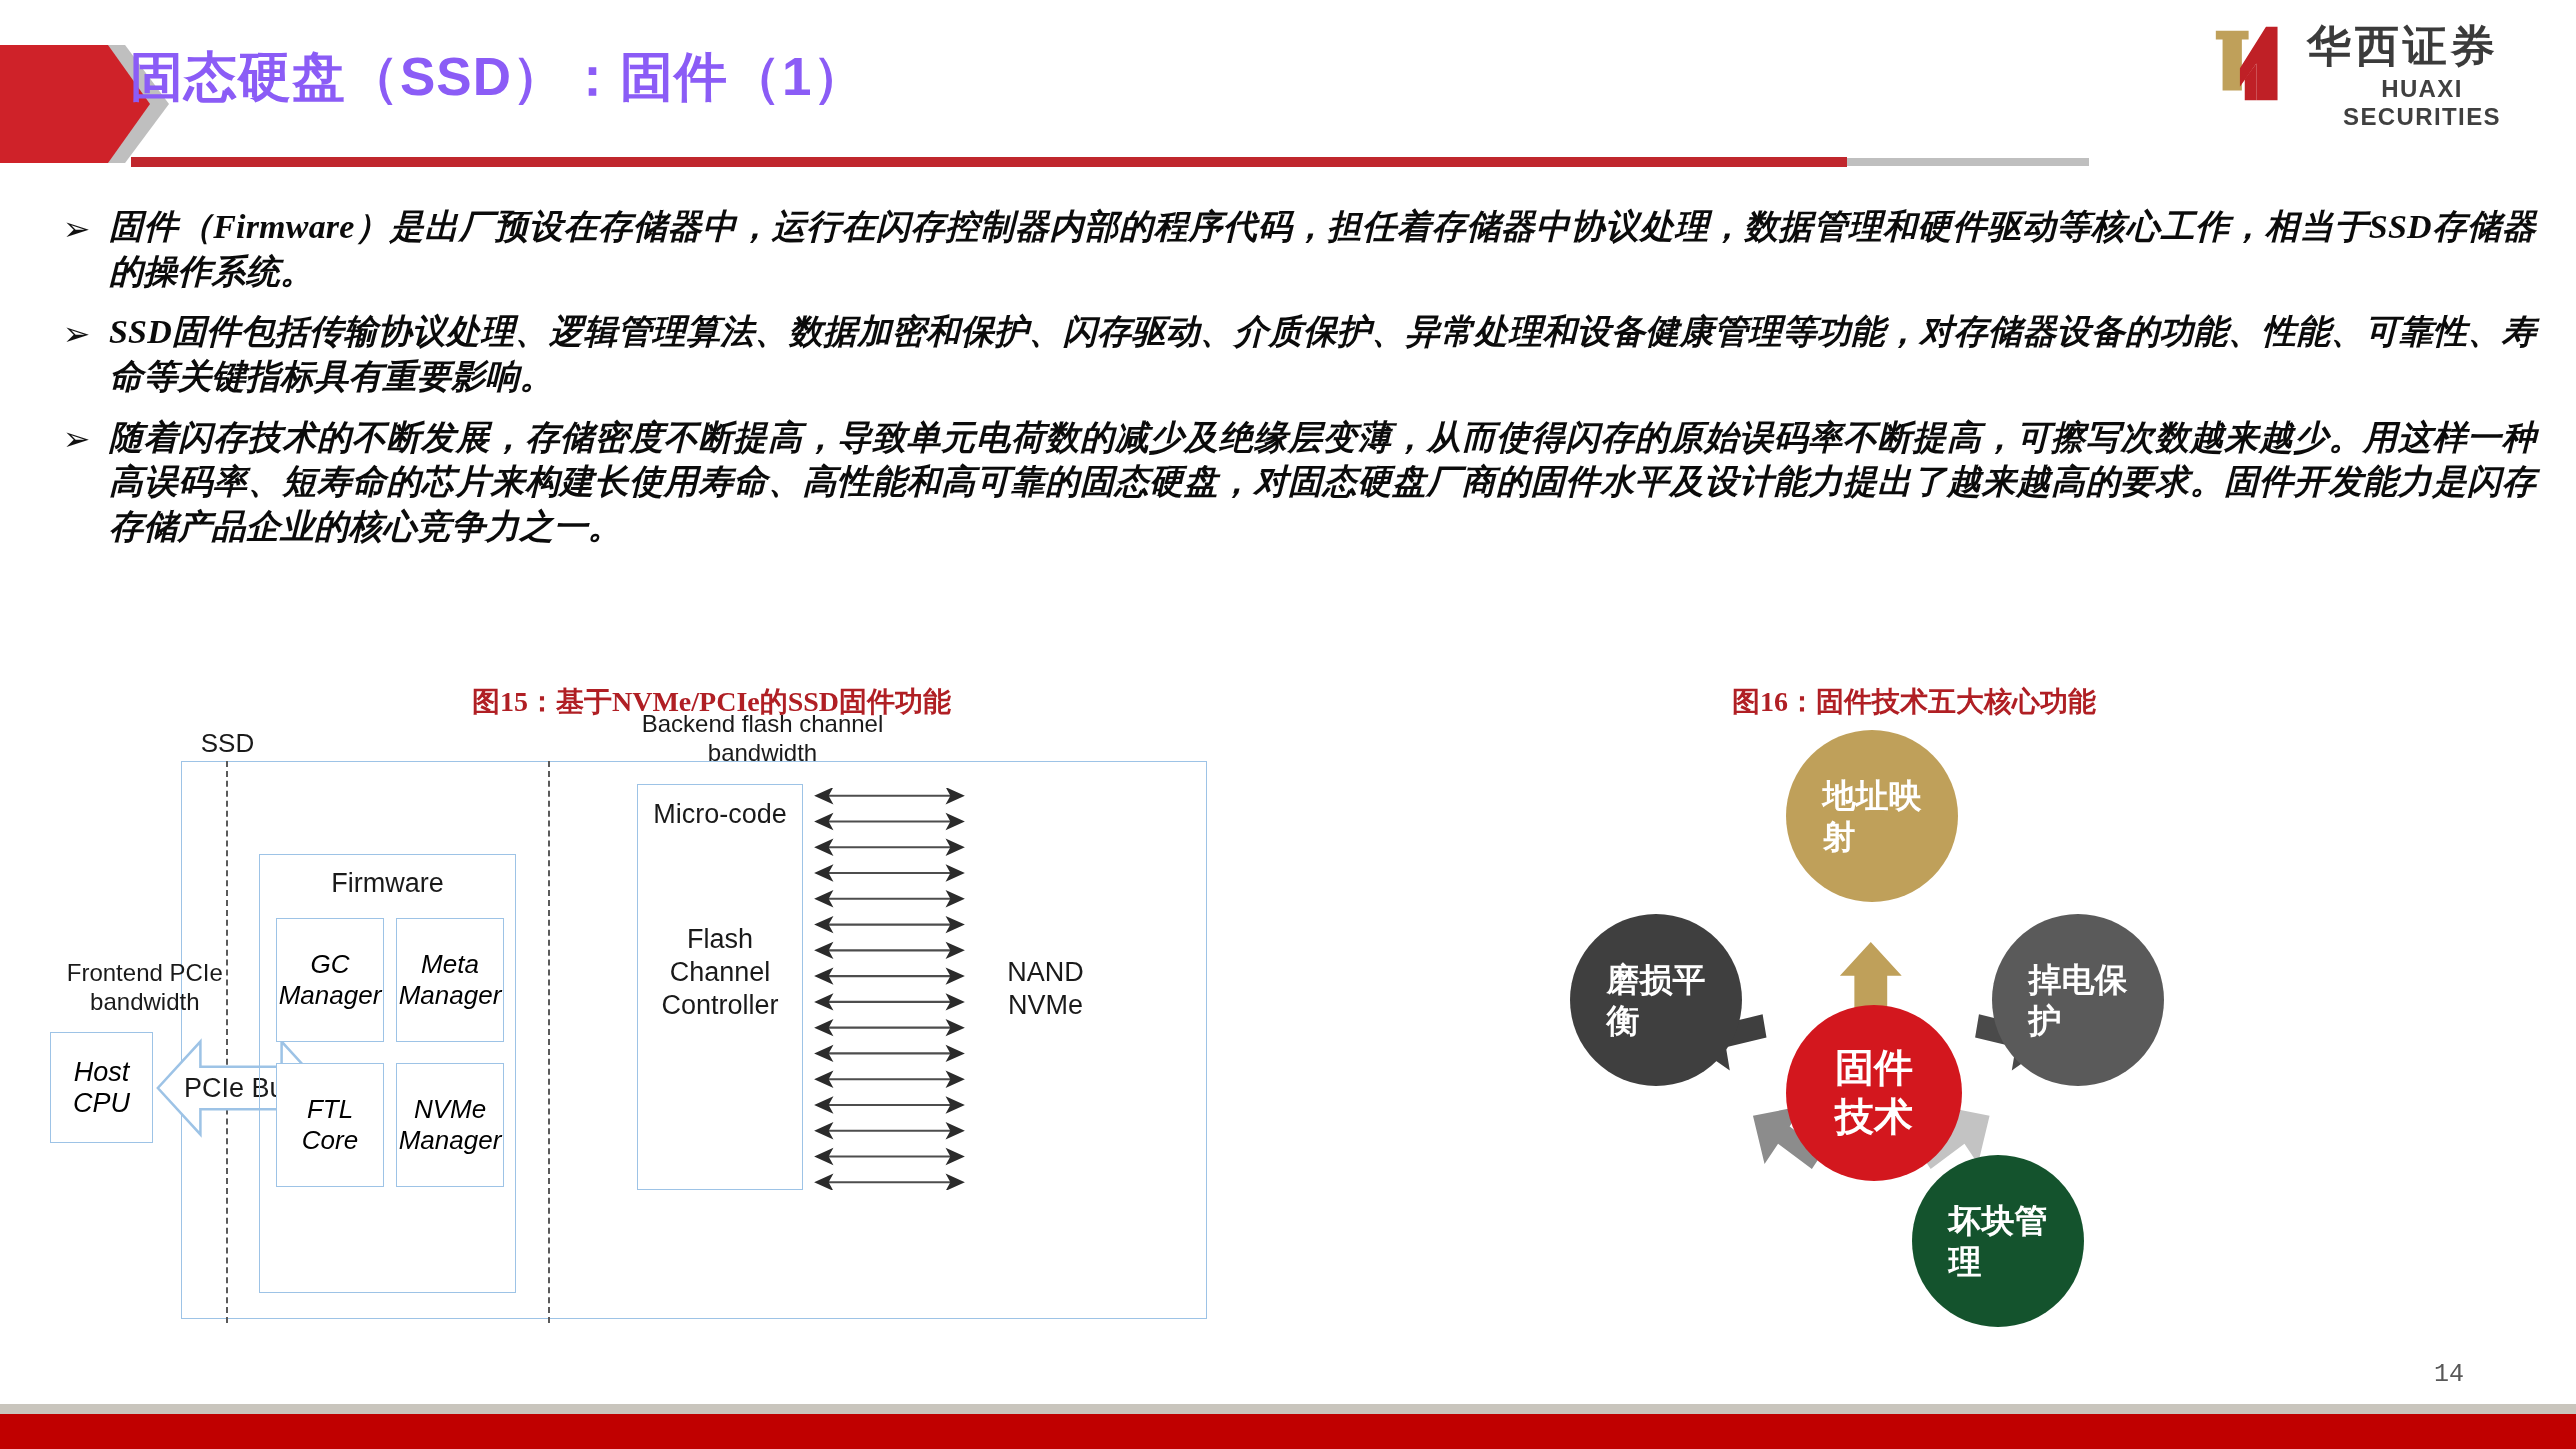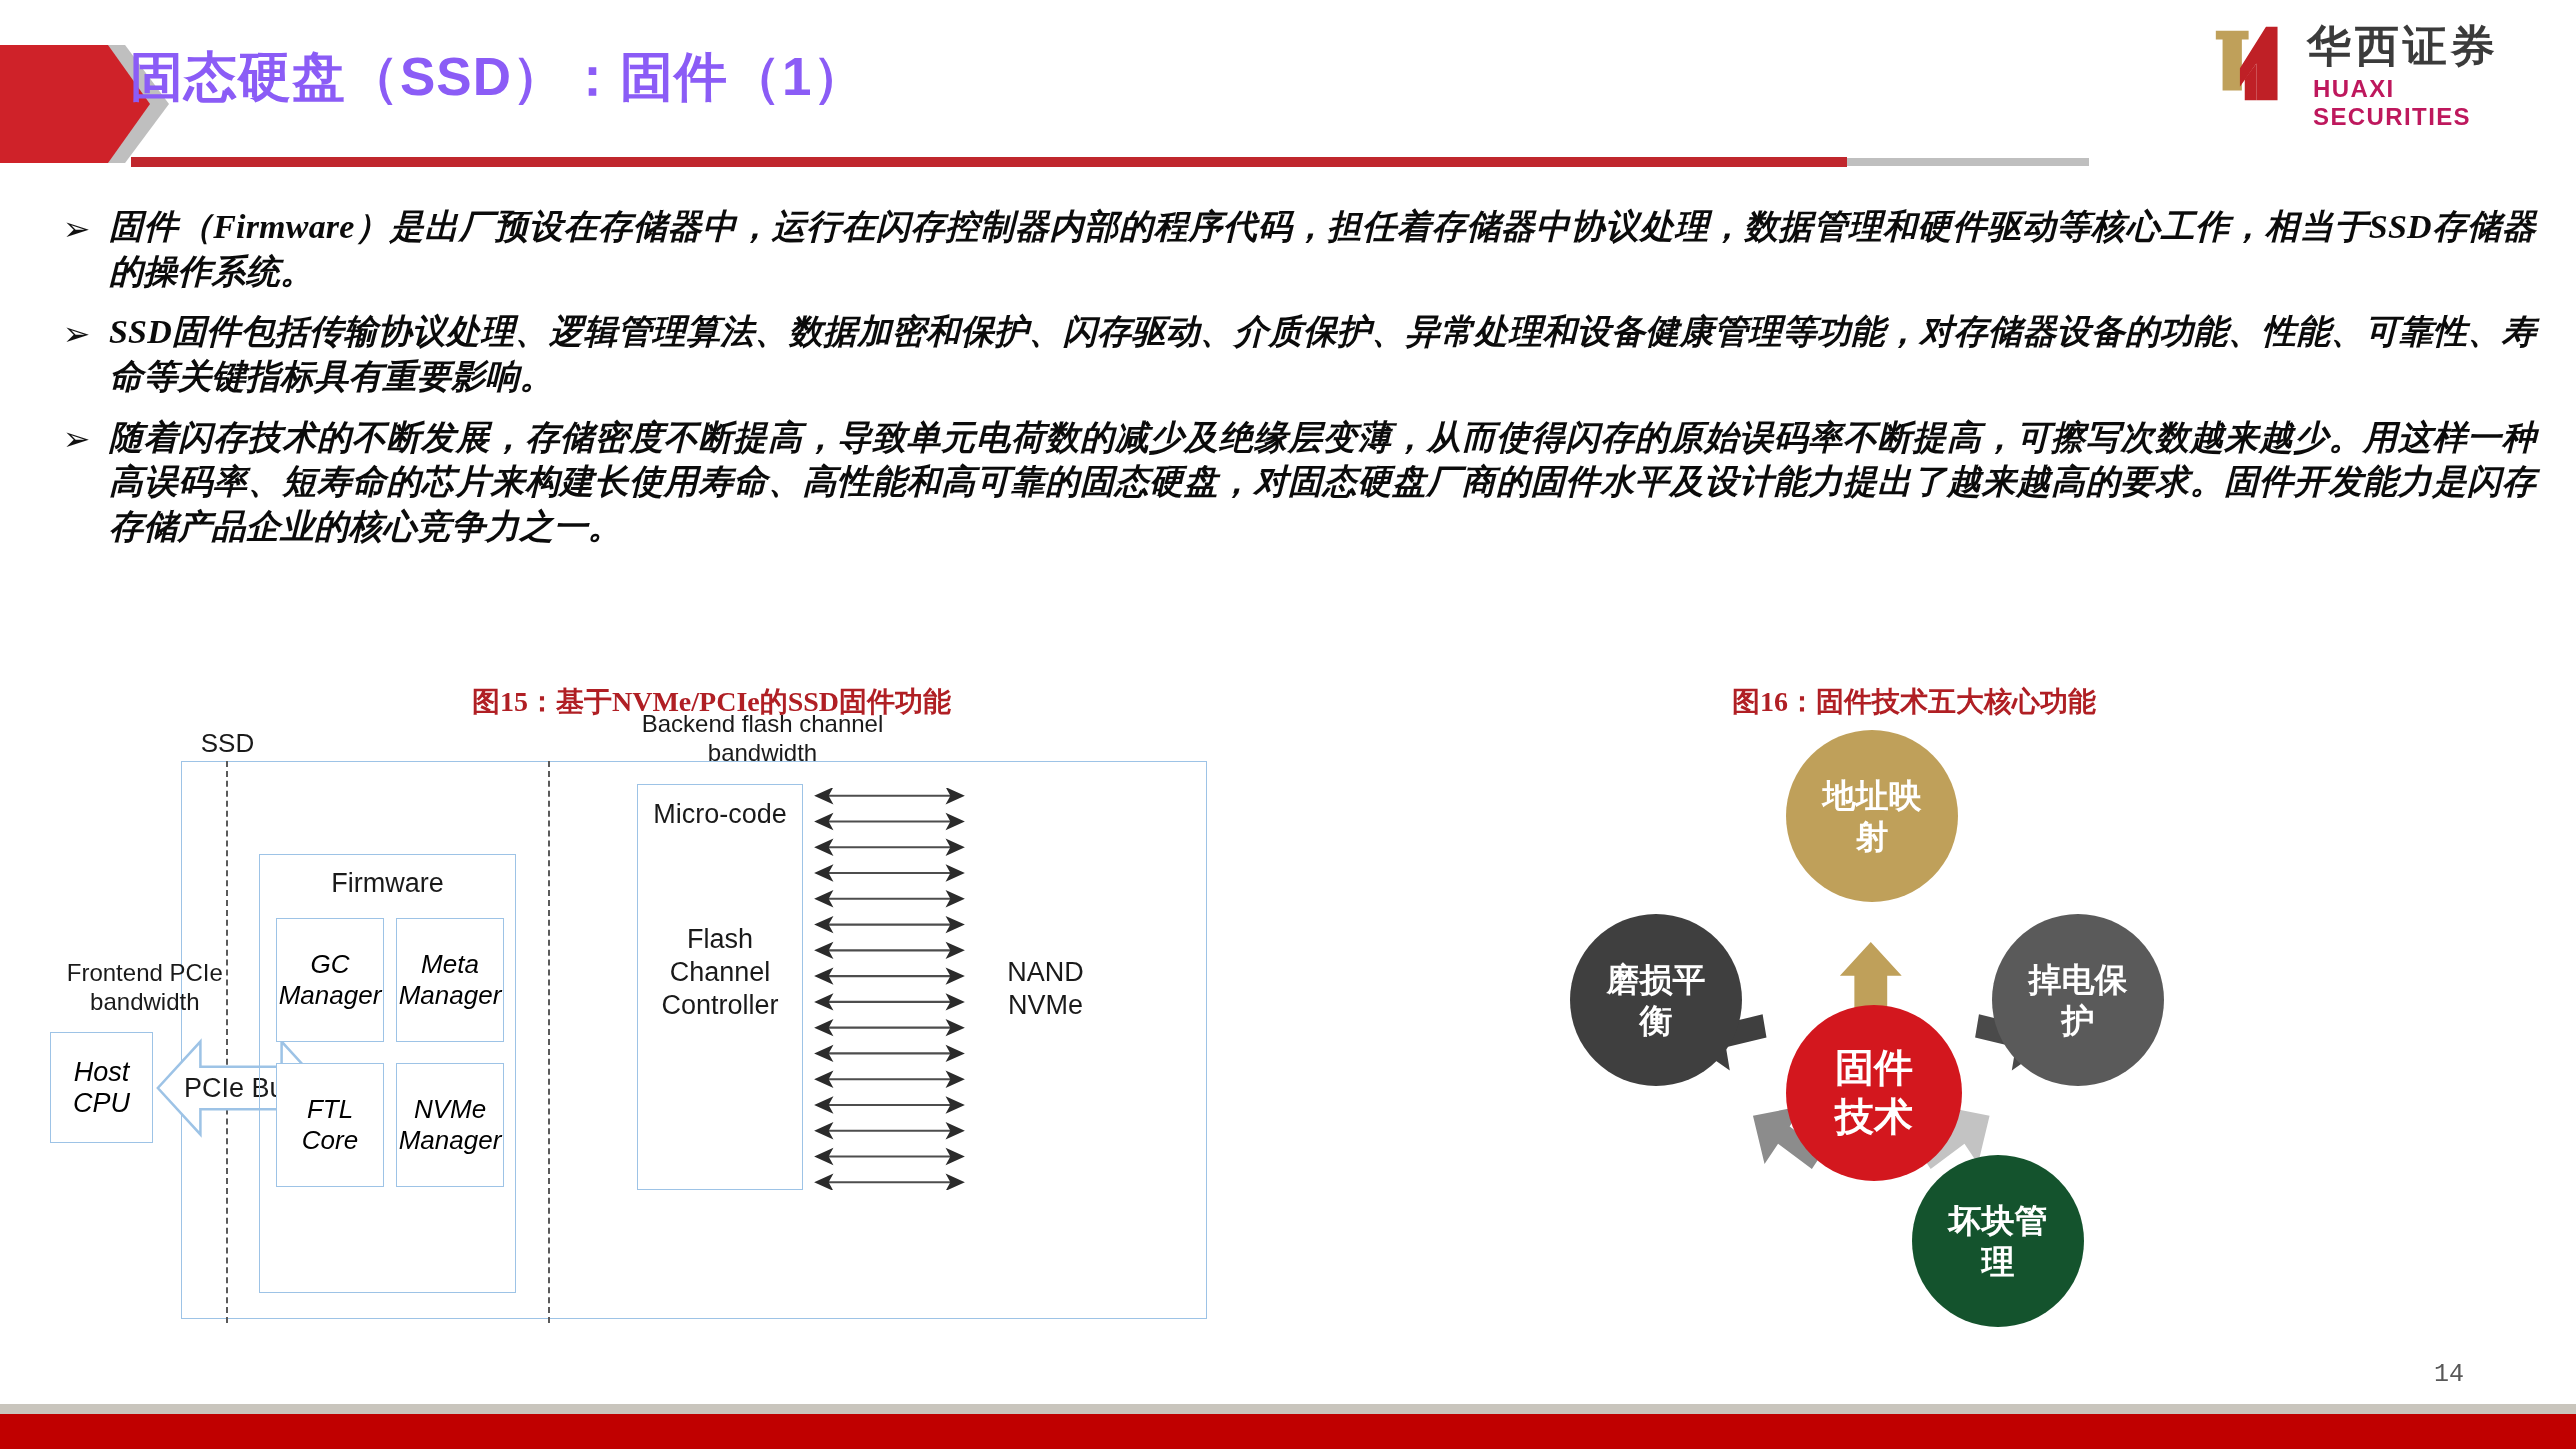--- a/index.html
+++ b/index.html
@@ -43,23 +43,23 @@
 
   
   #logo { position:absolute; right:37px; top:17.4px; width:329px; height:93px; }
   .logo-mark { position:absolute; left:0; top:5.8px; width:83px; height:81px; }
   .logo-cn {
     position:absolute; left:97px; top:0px;
     font-size:44px; font-weight:bold; color:#3b3b3b;
     letter-spacing:3.9px; font-family:"Liberation Serif", serif;
   }
   .logo-en {
-    position:absolute; left:103px; top:58px;
-    font-size:24px; font-weight:bold; color:#be185d;
-    letter-spacing:1.4px; font-family:"Liberation Sans", sans-serif;
+    position:absolute; left:95px; top:58px;
+    font-size:24px; font-weight:bold; color:#404040;
+    letter-spacing:1.4px; font-family:"Liberation Sans", sans-serif;text-align:center;
   }
 
   
   #bullets { position:absolute; left:53px; top:205px; width:2483px; }
   .bullet { position:relative; padding-left:56px; margin-bottom:15.5px; }
   .bullet .marker {
     position:absolute; left:9.7px; top:1.9px;
     font-size:33px; color:#111; line-height:1.32;
   }
   .bullet .btext {
@@ -105,21 +105,21 @@
   }
   .dl-flex-center {
     display:flex; align-items:center; justify-content:center;font-style:italic;
   }
 
   
   #diag-right { position:absolute; left:1498px; top:734px; width:734px; height:638px; }
   .circ {
     position:absolute; border-radius:50%;
     display:flex; align-items:center; justify-content:center;
-    color:#ffffff; font-weight:bold; text-align:center;
+    color:#ffffff; font-weight:bold; 
     font-family:"Liberation Sans", sans-serif;
     line-height:1.25;
   }
 
   
   #pagenum {
     position:absolute; right:112px; bottom:60px;
     font-size:25px; color:#585858;
     font-family:Liberation Mono, monospace;
   }

